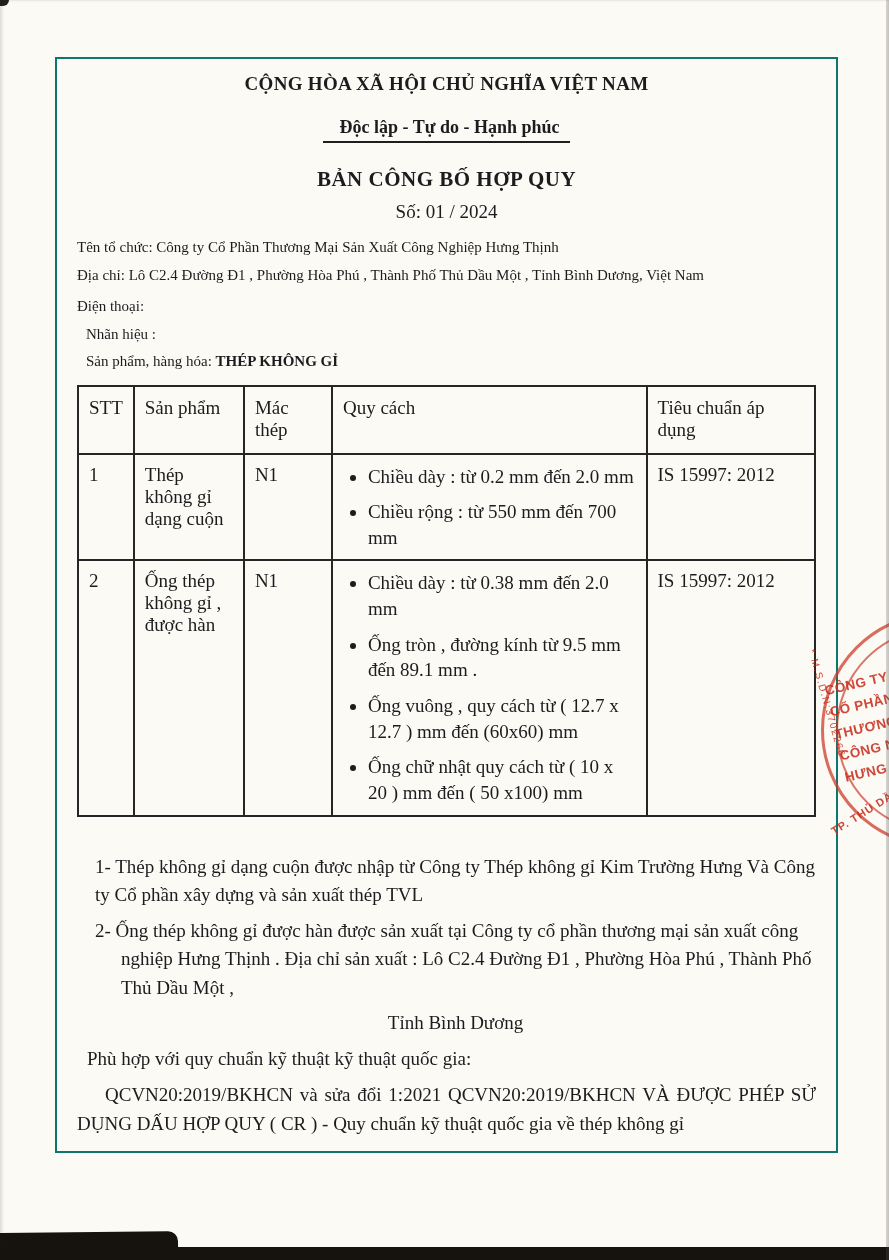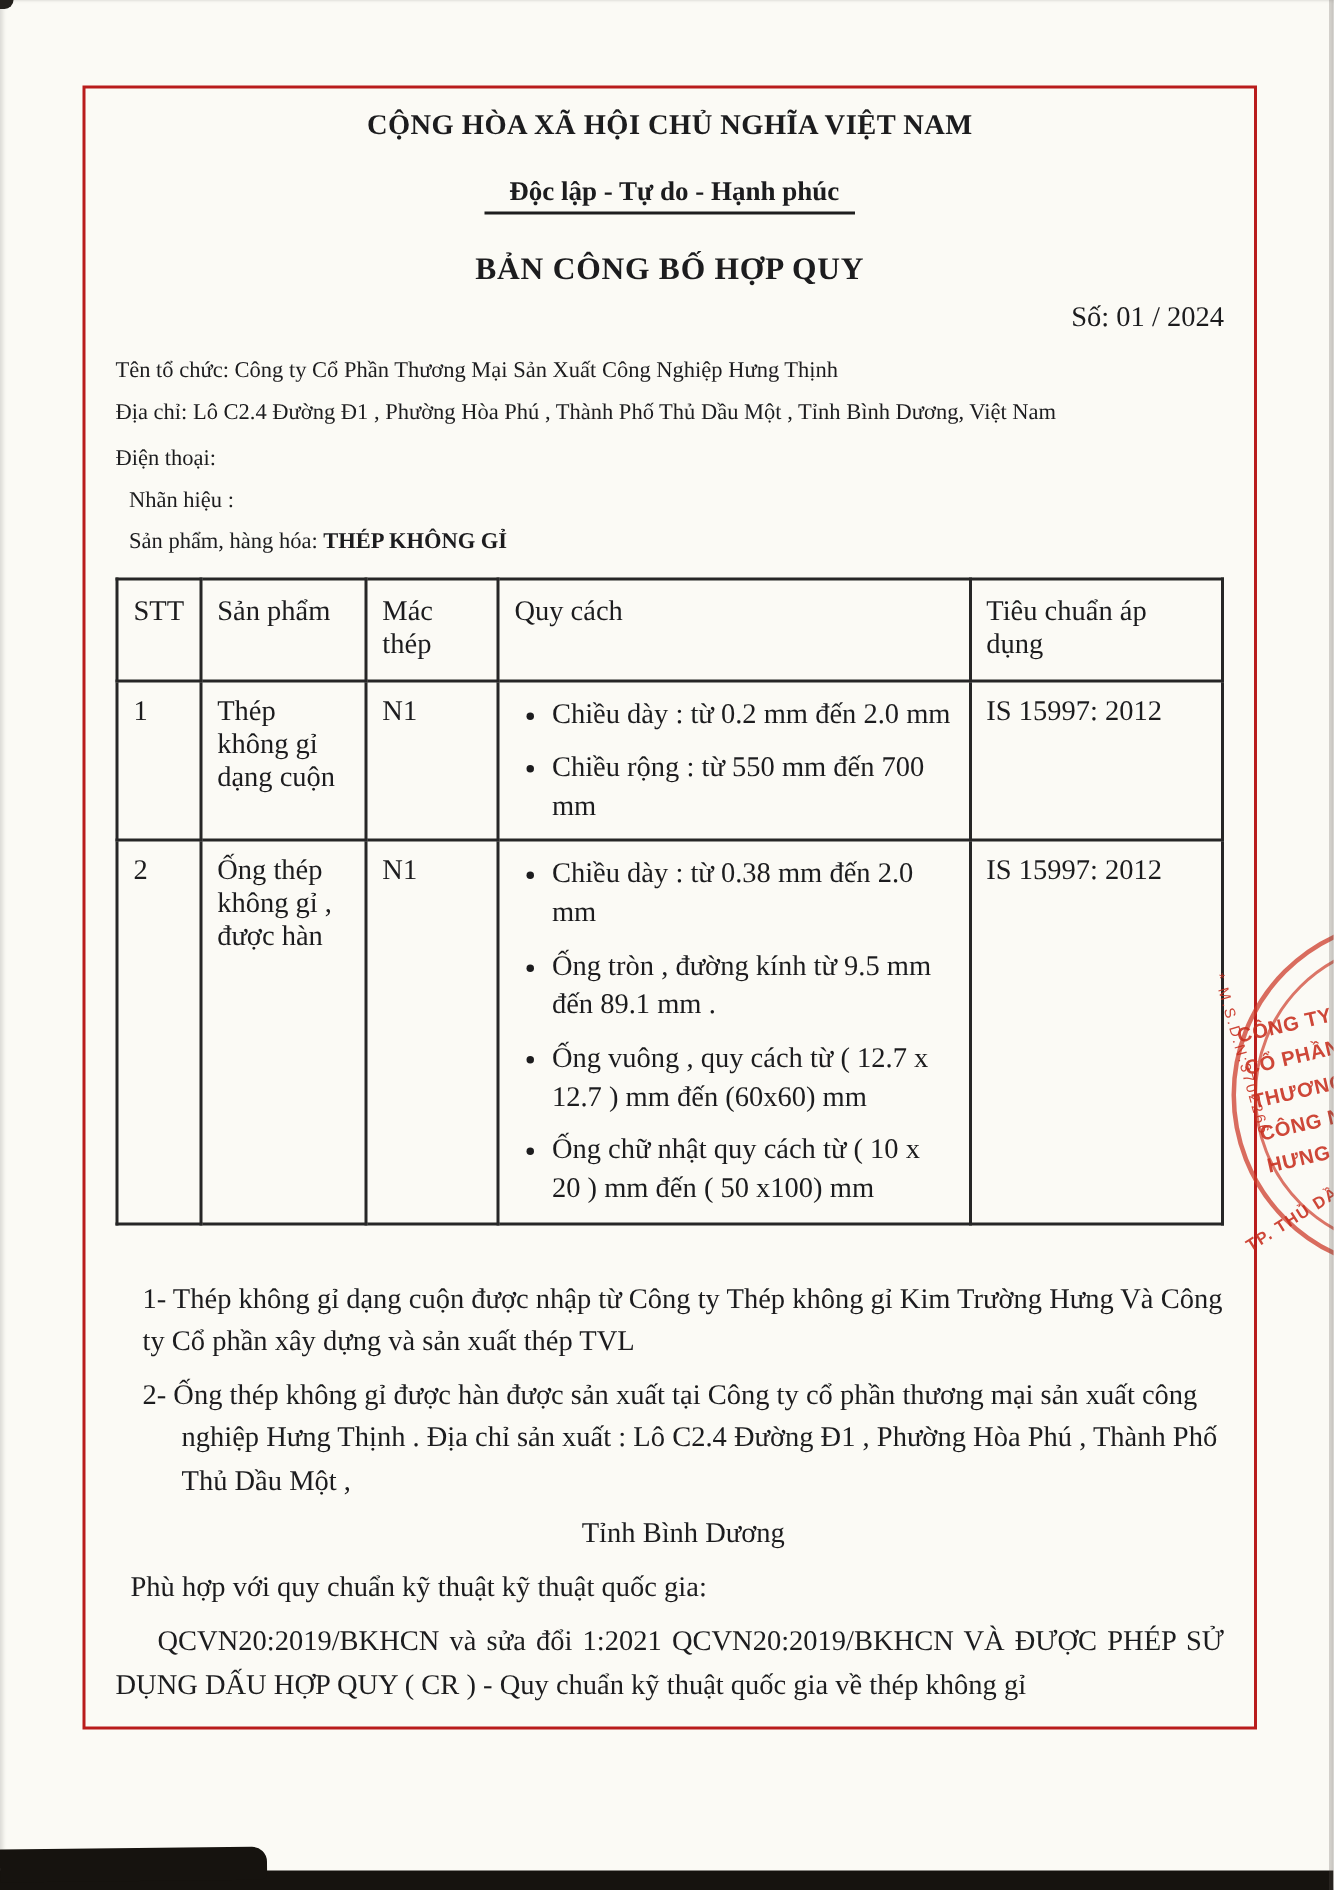--- a/index.html
+++ b/index.html
@@ -6,31 +6,31 @@
   body { background:#d8d6d0; }
   .canvas {
     position:relative; width:889px; height:1260px;
     background:#fbfaf5; overflow:hidden; margin:0 auto;
     font-family:"Liberation Serif","DejaVu Serif",serif;
     color:#1c1c1e;
     box-shadow: inset 2px 0 3px rgba(0,0,0,.12), inset -1px 0 2px rgba(0,0,0,.08);
   }
   .frame {
     position:absolute; left:55px; top:57px; right:51px; bottom:107px;
-    border:2px solid #b91c1c; padding:14px 20px 10px;
+    border:2px solid #0f766e; padding:14px 20px 10px;
     box-sizing:border-box;
   }
   .nat-header { text-align:center; }
   .nh1 { font-size:19px; font-weight:bold; letter-spacing:.3px; }
   .nh2 {
     display:inline-block; font-size:18px; font-weight:bold;
     border-bottom:2px solid #1e1e1e; padding:1px 10px 3px 16px; margin-top:3px;
   }
   .doc-title { text-align:center; font-size:21px; font-weight:bold; letter-spacing:.5px; margin-top:24px; }
-  .doc-no { text-align:right; font-size:19px; margin-top:9px; }
+  .doc-no { text-align:center; font-size:19px; margin-top:9px; }
   .info { font-size:15px; line-height:1.5; }
   .info p { margin:5px 0; }
   .p-org { margin-top:13px !important; }
   .p-phone { margin-top:9px !important; }
   .indent { margin-left:9px !important; }
   .bold { font-weight:bold; }
   table.spec {
     width:100%; border-collapse:collapse; margin-top:12px;
     font-size:19px;
   }

